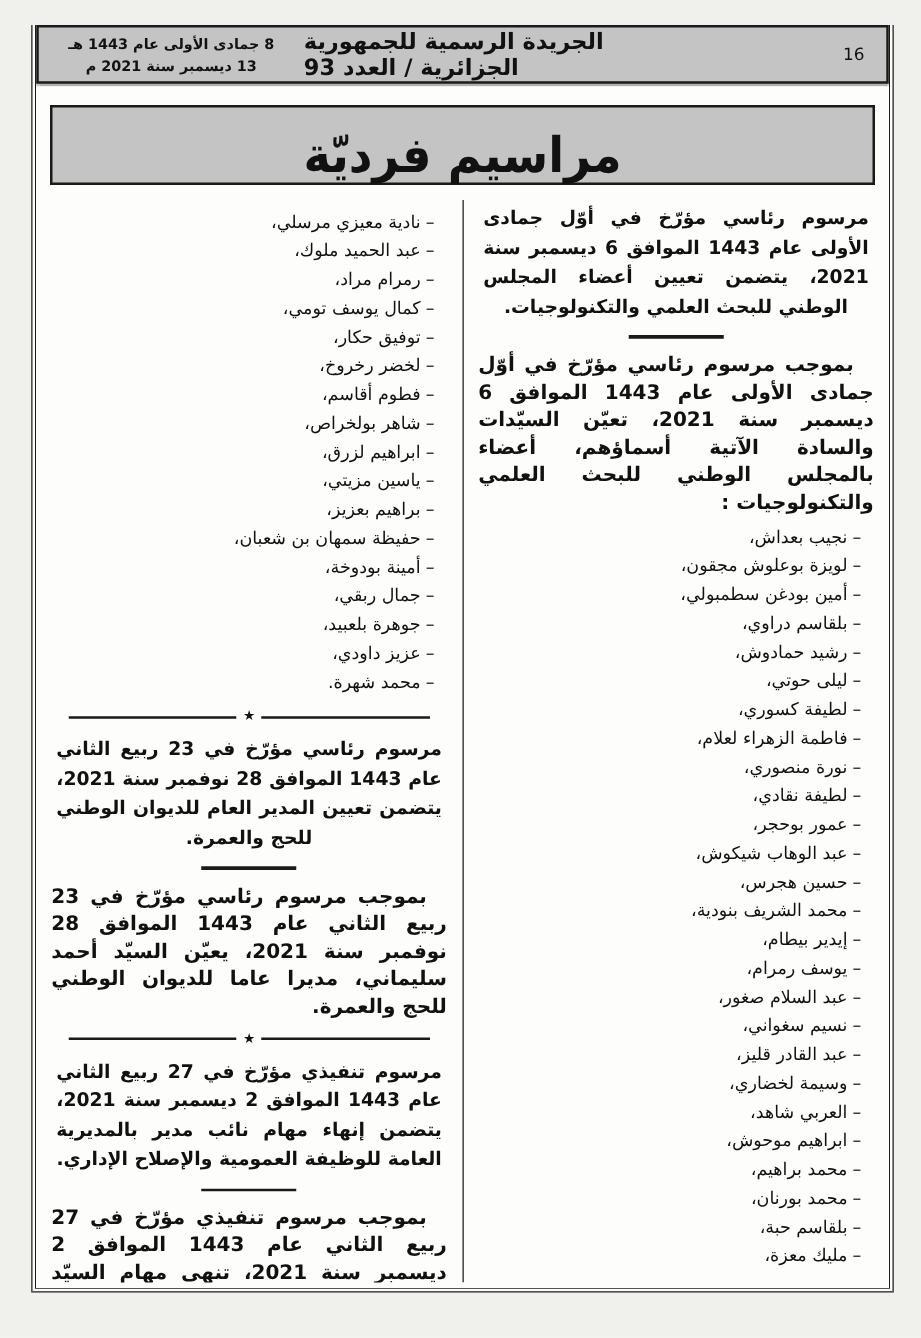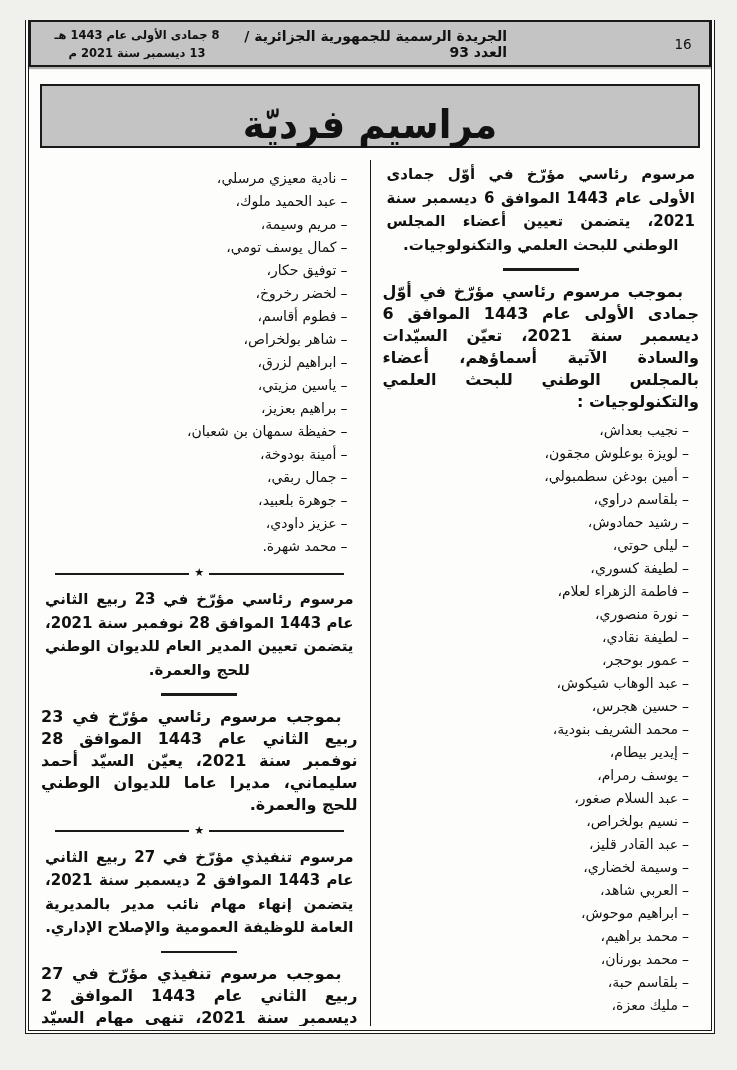--- a/index.html
+++ b/index.html
@@ -46,24 +46,24 @@
     direction: rtl;
     text-align: center;
     font-weight: bold;
     font-size: 11.5px;
     line-height: 1.5;
     padding-top: 2px;
   }
   .h-title {
     flex: 1;
     direction: rtl;
-    text-align: right;
+    text-align: left;
     padding-right: 150px; 
     font-weight: bold;
-    font-size: 14px;
+    font-size: 18px;
   }
   .h-page {
     width: 52px;
     text-align: center;
     font-weight: normal;
     font-size: 13.5px;
   }
   
   .section-box {
     margin: 17px 11px 0;
@@ -169,37 +169,37 @@
             <li><span class="dash">–</span><span>فاطمة الزهراء لعلام،</span></li>
             <li><span class="dash">–</span><span>نورة منصوري،</span></li>
             <li><span class="dash">–</span><span>لطيفة نقادي،</span></li>
             <li><span class="dash">–</span><span>عمور بوحجر،</span></li>
             <li><span class="dash">–</span><span>عبد الوهاب شيكوش،</span></li>
             <li><span class="dash">–</span><span>حسين هجرس،</span></li>
             <li><span class="dash">–</span><span>محمد الشريف بنودية،</span></li>
             <li><span class="dash">–</span><span>إيدير بيطام،</span></li>
             <li><span class="dash">–</span><span>يوسف رمرام،</span></li>
             <li><span class="dash">–</span><span>عبد السلام صغور،</span></li>
-            <li><span class="dash">–</span><span>نسيم بولخراص،</span></li>
+            <li><span class="dash">–</span><span>نسيم سغواني،</span></li>
             <li><span class="dash">–</span><span>عبد القادر قليز،</span></li>
             <li><span class="dash">–</span><span>وسيمة لخضاري،</span></li>
             <li><span class="dash">–</span><span>العربي شاهد،</span></li>
             <li><span class="dash">–</span><span>ابراهيم موحوش،</span></li>
             <li><span class="dash">–</span><span>محمد براهيم،</span></li>
             <li><span class="dash">–</span><span>محمد بورنان،</span></li>
             <li><span class="dash">–</span><span>بلقاسم حبة،</span></li>
             <li><span class="dash">–</span><span>مليك معزة،</span></li>
           </ul>
       </div>
 
       <div class="col col-left">
         <ul class="names">
             <li><span class="dash">–</span><span>نادية معيزي مرسلي،</span></li>
             <li><span class="dash">–</span><span>عبد الحميد ملوك،</span></li>
-            <li><span class="dash">–</span><span>مريم وسيمة،</span></li>
+            <li><span class="dash">–</span><span>رمرام مراد،</span></li>
             <li><span class="dash">–</span><span>كمال يوسف تومي،</span></li>
             <li><span class="dash">–</span><span>توفيق حكار،</span></li>
             <li><span class="dash">–</span><span>لخضر رخروخ،</span></li>
             <li><span class="dash">–</span><span>فطوم أقاسم،</span></li>
             <li><span class="dash">–</span><span>شاهر بولخراص،</span></li>
             <li><span class="dash">–</span><span>ابراهيم لزرق،</span></li>
             <li><span class="dash">–</span><span>ياسين مزيتي،</span></li>
             <li><span class="dash">–</span><span>براهيم بعزيز،</span></li>
             <li><span class="dash">–</span><span>حفيظة سمهان بن شعبان،</span></li>
             <li><span class="dash">–</span><span>أمينة بودوخة،</span></li>

